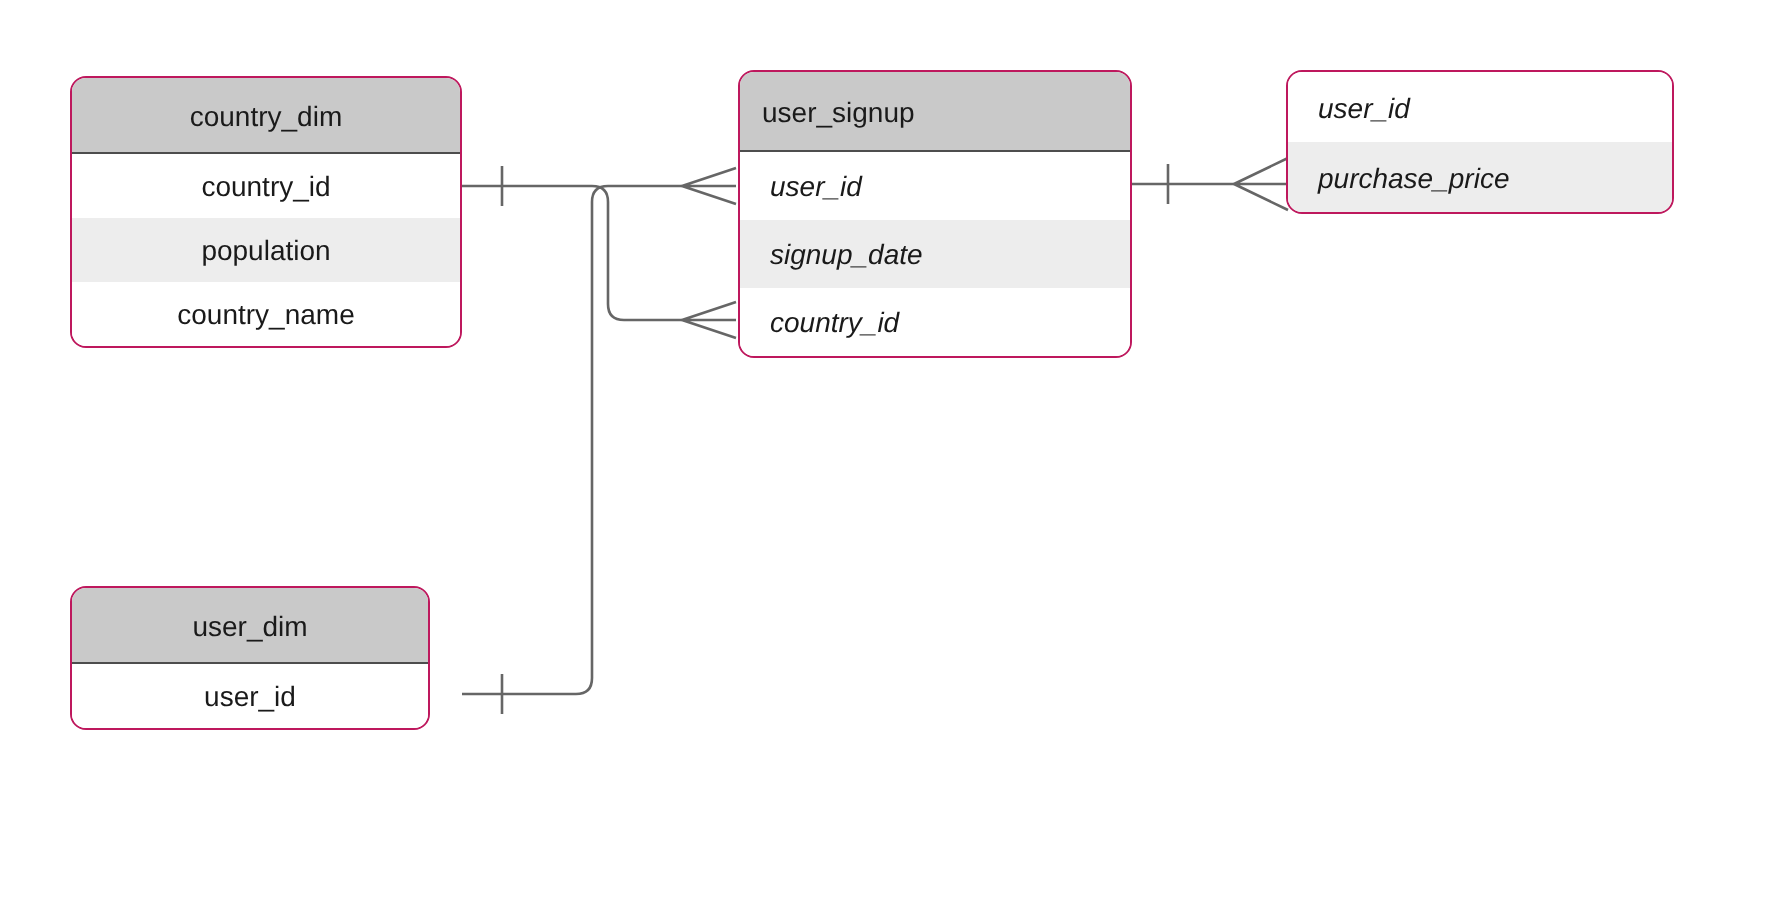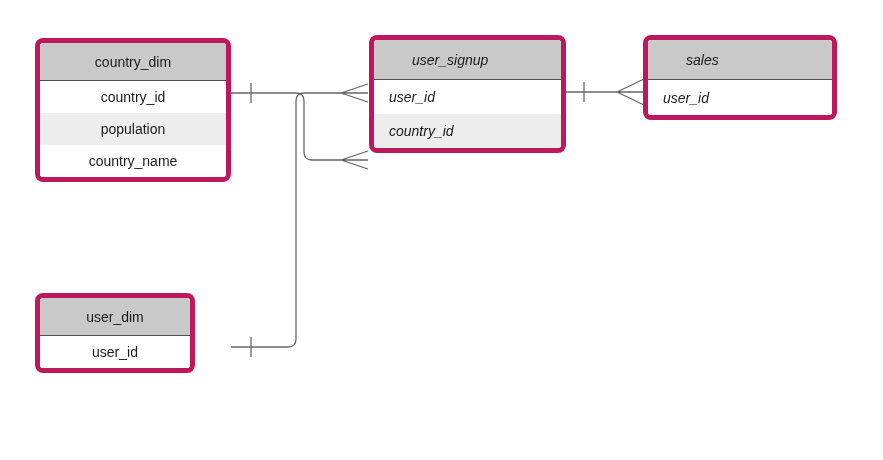--- a/index.html
+++ b/index.html
@@ -19,21 +19,21 @@
   }
   svg.connectors path {
     stroke: #666666;
     stroke-width: 1.3;
     fill: none;
   }
   .er-table {
     position: absolute;
     box-sizing: border-box;
     background: #ffffff;
-    border: 5px solid #be185d;
+    border: 1px solid #be185d;
     border-radius: 8px;
     overflow: hidden;
     font-size: 14px;
   }
   .er-header {
     box-sizing: border-box;
     height: var(--hh);
     background: #c9c9c9;
     border-bottom: 1px solid #4d4d4d;
     display: flex;
@@ -45,32 +45,31 @@
     height: var(--rh);
     display: flex;
     align-items: center;
     justify-content: center;
     background: #ffffff;
     text-align: right;
   }
   .er-rows .er-row:nth-child(even) { background: #ededed; }
   .er-table.italic .er-header {
     justify-content: flex-start;
-    padding-left: 38px;
-    font-style: italic;
+    padding-left: 11px;
   }
   .er-table.italic .er-row {
     justify-content: flex-start;
     padding-left: 15px;
     font-style: italic;
   }
   #t-country    { left: 35px;  top: 38px;  width: 196px; --hh: 38px; --rh: 32px; }
   #t-usersignup { left: 369px; top: 35px;  width: 197px; --hh: 40px; --rh: 34px; }
   #t-sales      { left: 643px; top: 35px;  width: 194px; --hh: 40px; --rh: 35px; }
-  #t-userdim    { left: 35px;  top: 293px; width: 160px; --hh: 38px; --rh: 32px; }
+  #t-userdim    { left: 35px;  top: 293px; width: 180px; --hh: 38px; --rh: 32px; }
 </style>
 </head>
 <body>
 
 <div class="canvas">
 
   <svg class="connectors" viewBox="0 0 883 460">
 
     <g>
       <path d="M 231 93 L 296 93 Q 304 93 304 101 L 304 152 Q 304 160 312 160 L 341 160"></path>
@@ -97,28 +96,29 @@
       <div class="er-row">country_id</div>
       <div class="er-row">population</div>
       <div class="er-row">country_name</div>
     </div>
   </div>
 
   <div class="er-table italic" id="t-usersignup">
     <div class="er-header">user_signup</div>
     <div class="er-rows">
       <div class="er-row">user_id</div>
+      <div class="er-row">signup_date</div>
       <div class="er-row">country_id</div>
     </div>
   </div>
 
   <div class="er-table italic" id="t-sales">
-    <div class="er-header">sales</div>
     <div class="er-rows">
       <div class="er-row">user_id</div>
+      <div class="er-row">purchase_price</div>
     </div>
   </div>
 
   <div class="er-table" id="t-userdim">
     <div class="er-header">user_dim</div>
     <div class="er-rows">
       <div class="er-row">user_id</div>
     </div>
   </div>
 

